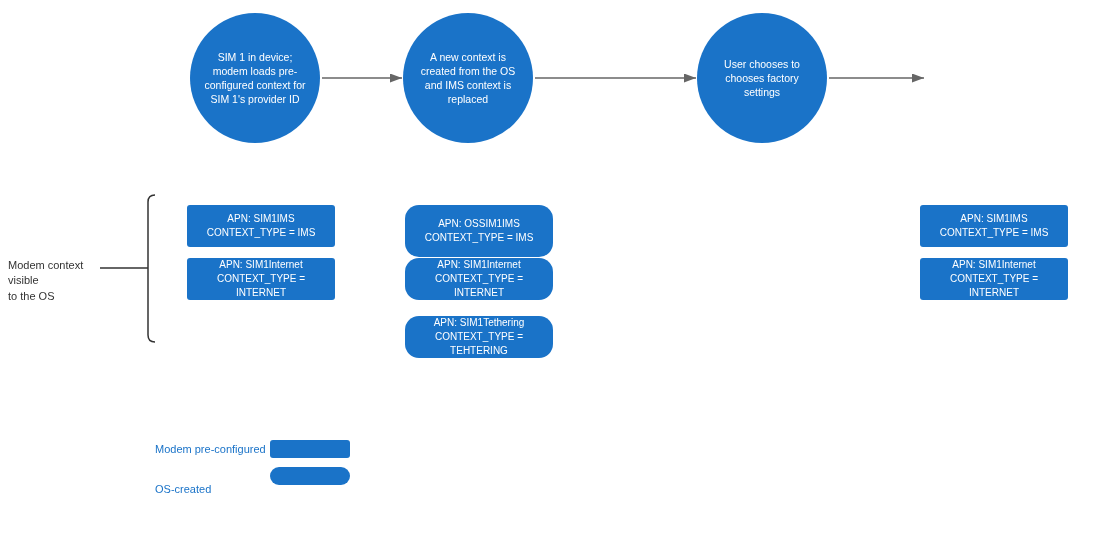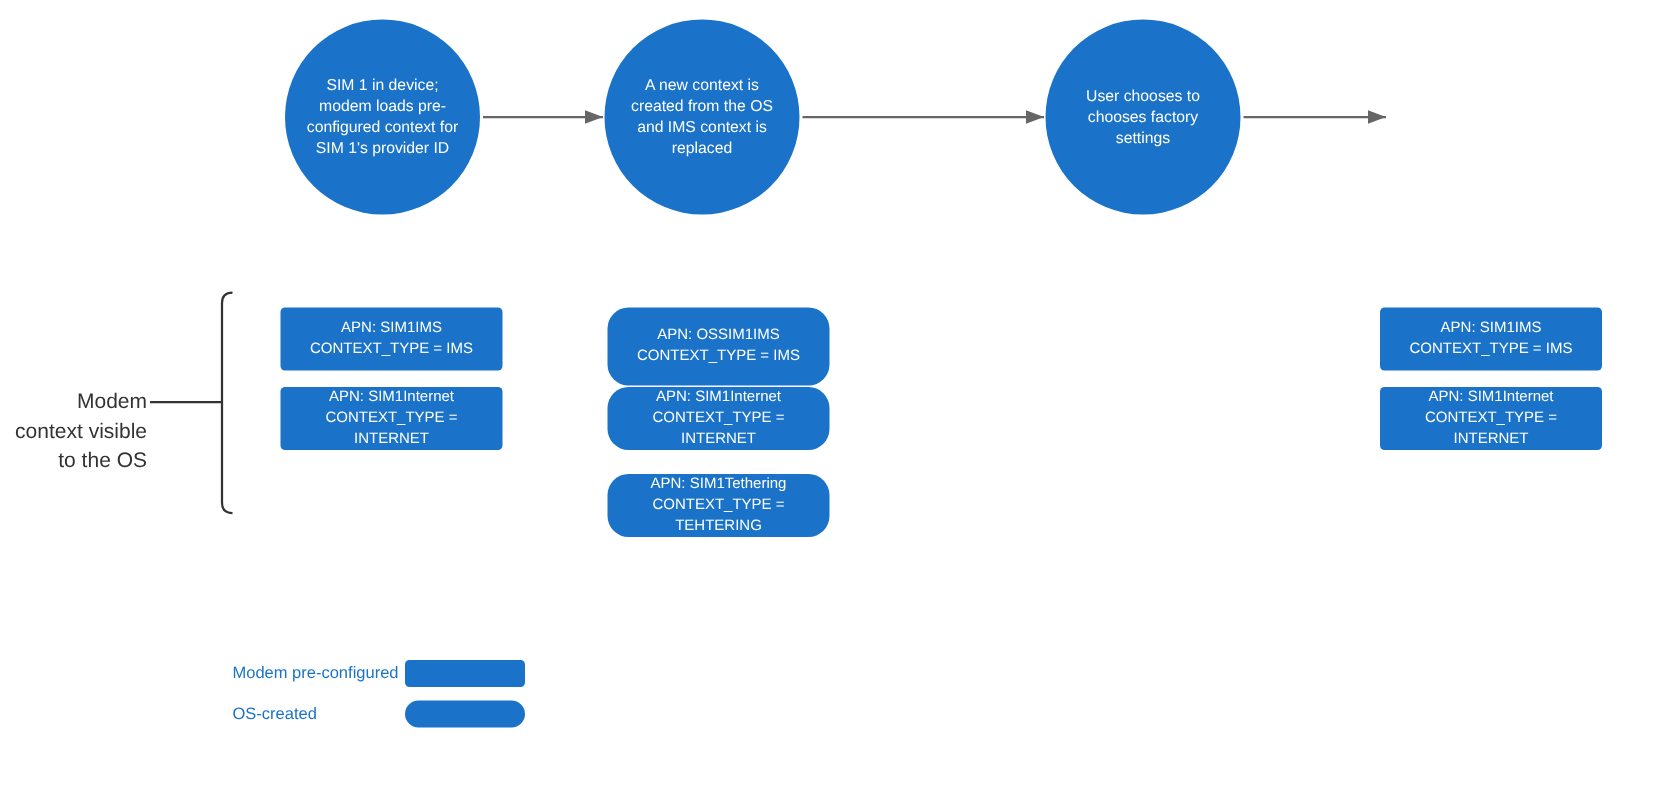--- a/index.html
+++ b/index.html
@@ -51,23 +51,23 @@
     .ctx-box.sharp {
       border-radius: 3px;
     }
     .ctx-box.pill {
       border-radius: 14px;
     }
 
     
     .modem-label {
       position: absolute;
-      font-size: 14px;
+      font-size: 11px;
       color: #333;
-      text-align: right;
+      text-align: left;
       line-height: 1.4;
     }
 
     
     .legend-label {
       position: absolute;
       font-size: 11px;
       color: #1a73c8;
     }
 
@@ -145,18 +145,18 @@
   </div>
   <div class="ctx-box sharp" style="left: 920px; top: 258px; width: 148px; height: 42px;">
     <span>APN: SIM1Internet<br>CONTEXT_TYPE = INTERNET</span>
   </div>
 
   <div class="legend-label" style="left: 155px; top: 443px; color: #1a73c8;">
     <span>Modem pre-configured</span>
   </div>
   <div style="position:absolute; left:270px; top:440px; width:80px; height:18px; background:#1a73c8; border-radius:3px;"></div>
 
-  <div class="legend-label" style="left: 155px; top: 470px; color: #1a73c8;">
+  <div class="legend-label" style="left: 155px; top: 483px; color: #1a73c8;">
     <span>OS-created</span>
   </div>
   <div style="position:absolute; left:270px; top:467px; width:80px; height:18px; background:#1a73c8; border-radius:9px;"></div>
 
 </div>
 
 </body></html>

